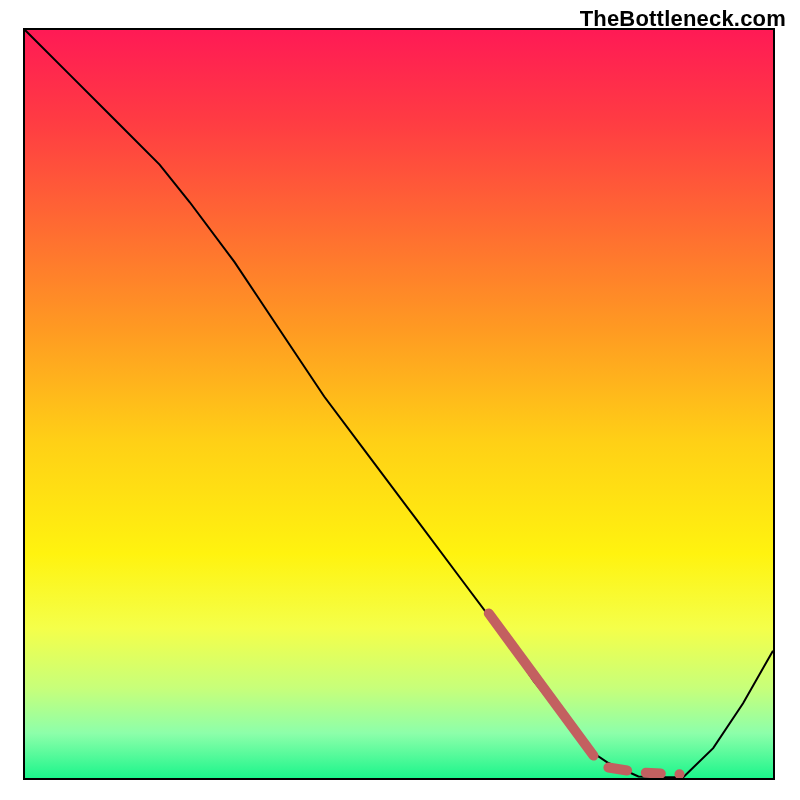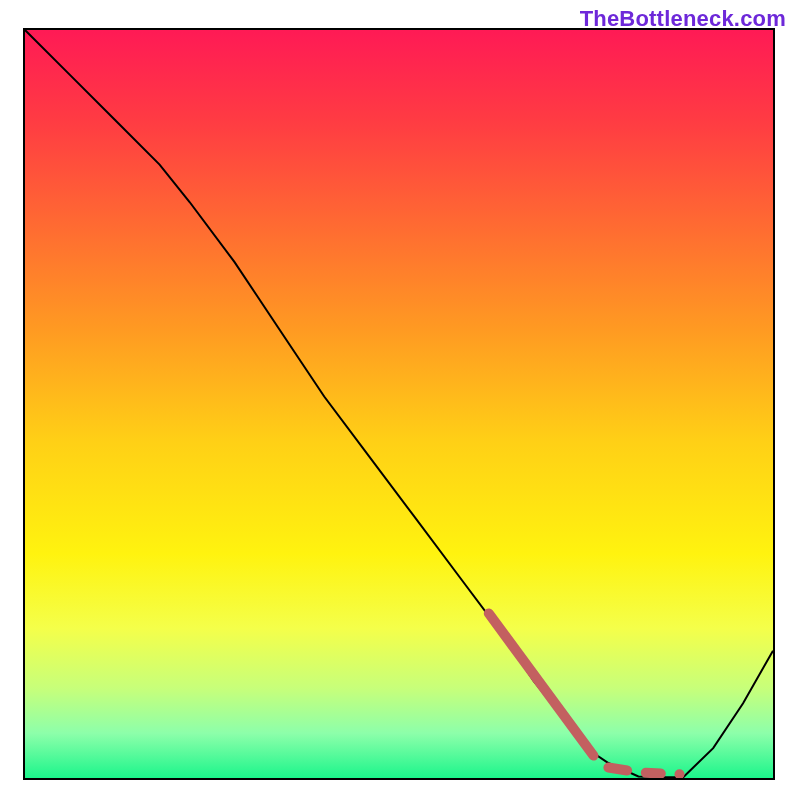--- a/index.html
+++ b/index.html
@@ -15,21 +15,21 @@
     width: 800px;
     height: 800px;
   }
   .watermark {
     position: absolute;
     top: 6px;
     right: 14px;
     font-family: Arial, Helvetica, sans-serif;
     font-size: 22px;
     font-weight: 600;
-    color: #6d28d9;
+    color: #000000;
     letter-spacing: 0.2px;
   }
   .plot-box {
     position: absolute;
     left: 23px;
     top: 28px;
     width: 752px;
     height: 752px;
     border: 2px solid #000;
     box-sizing: border-box;

